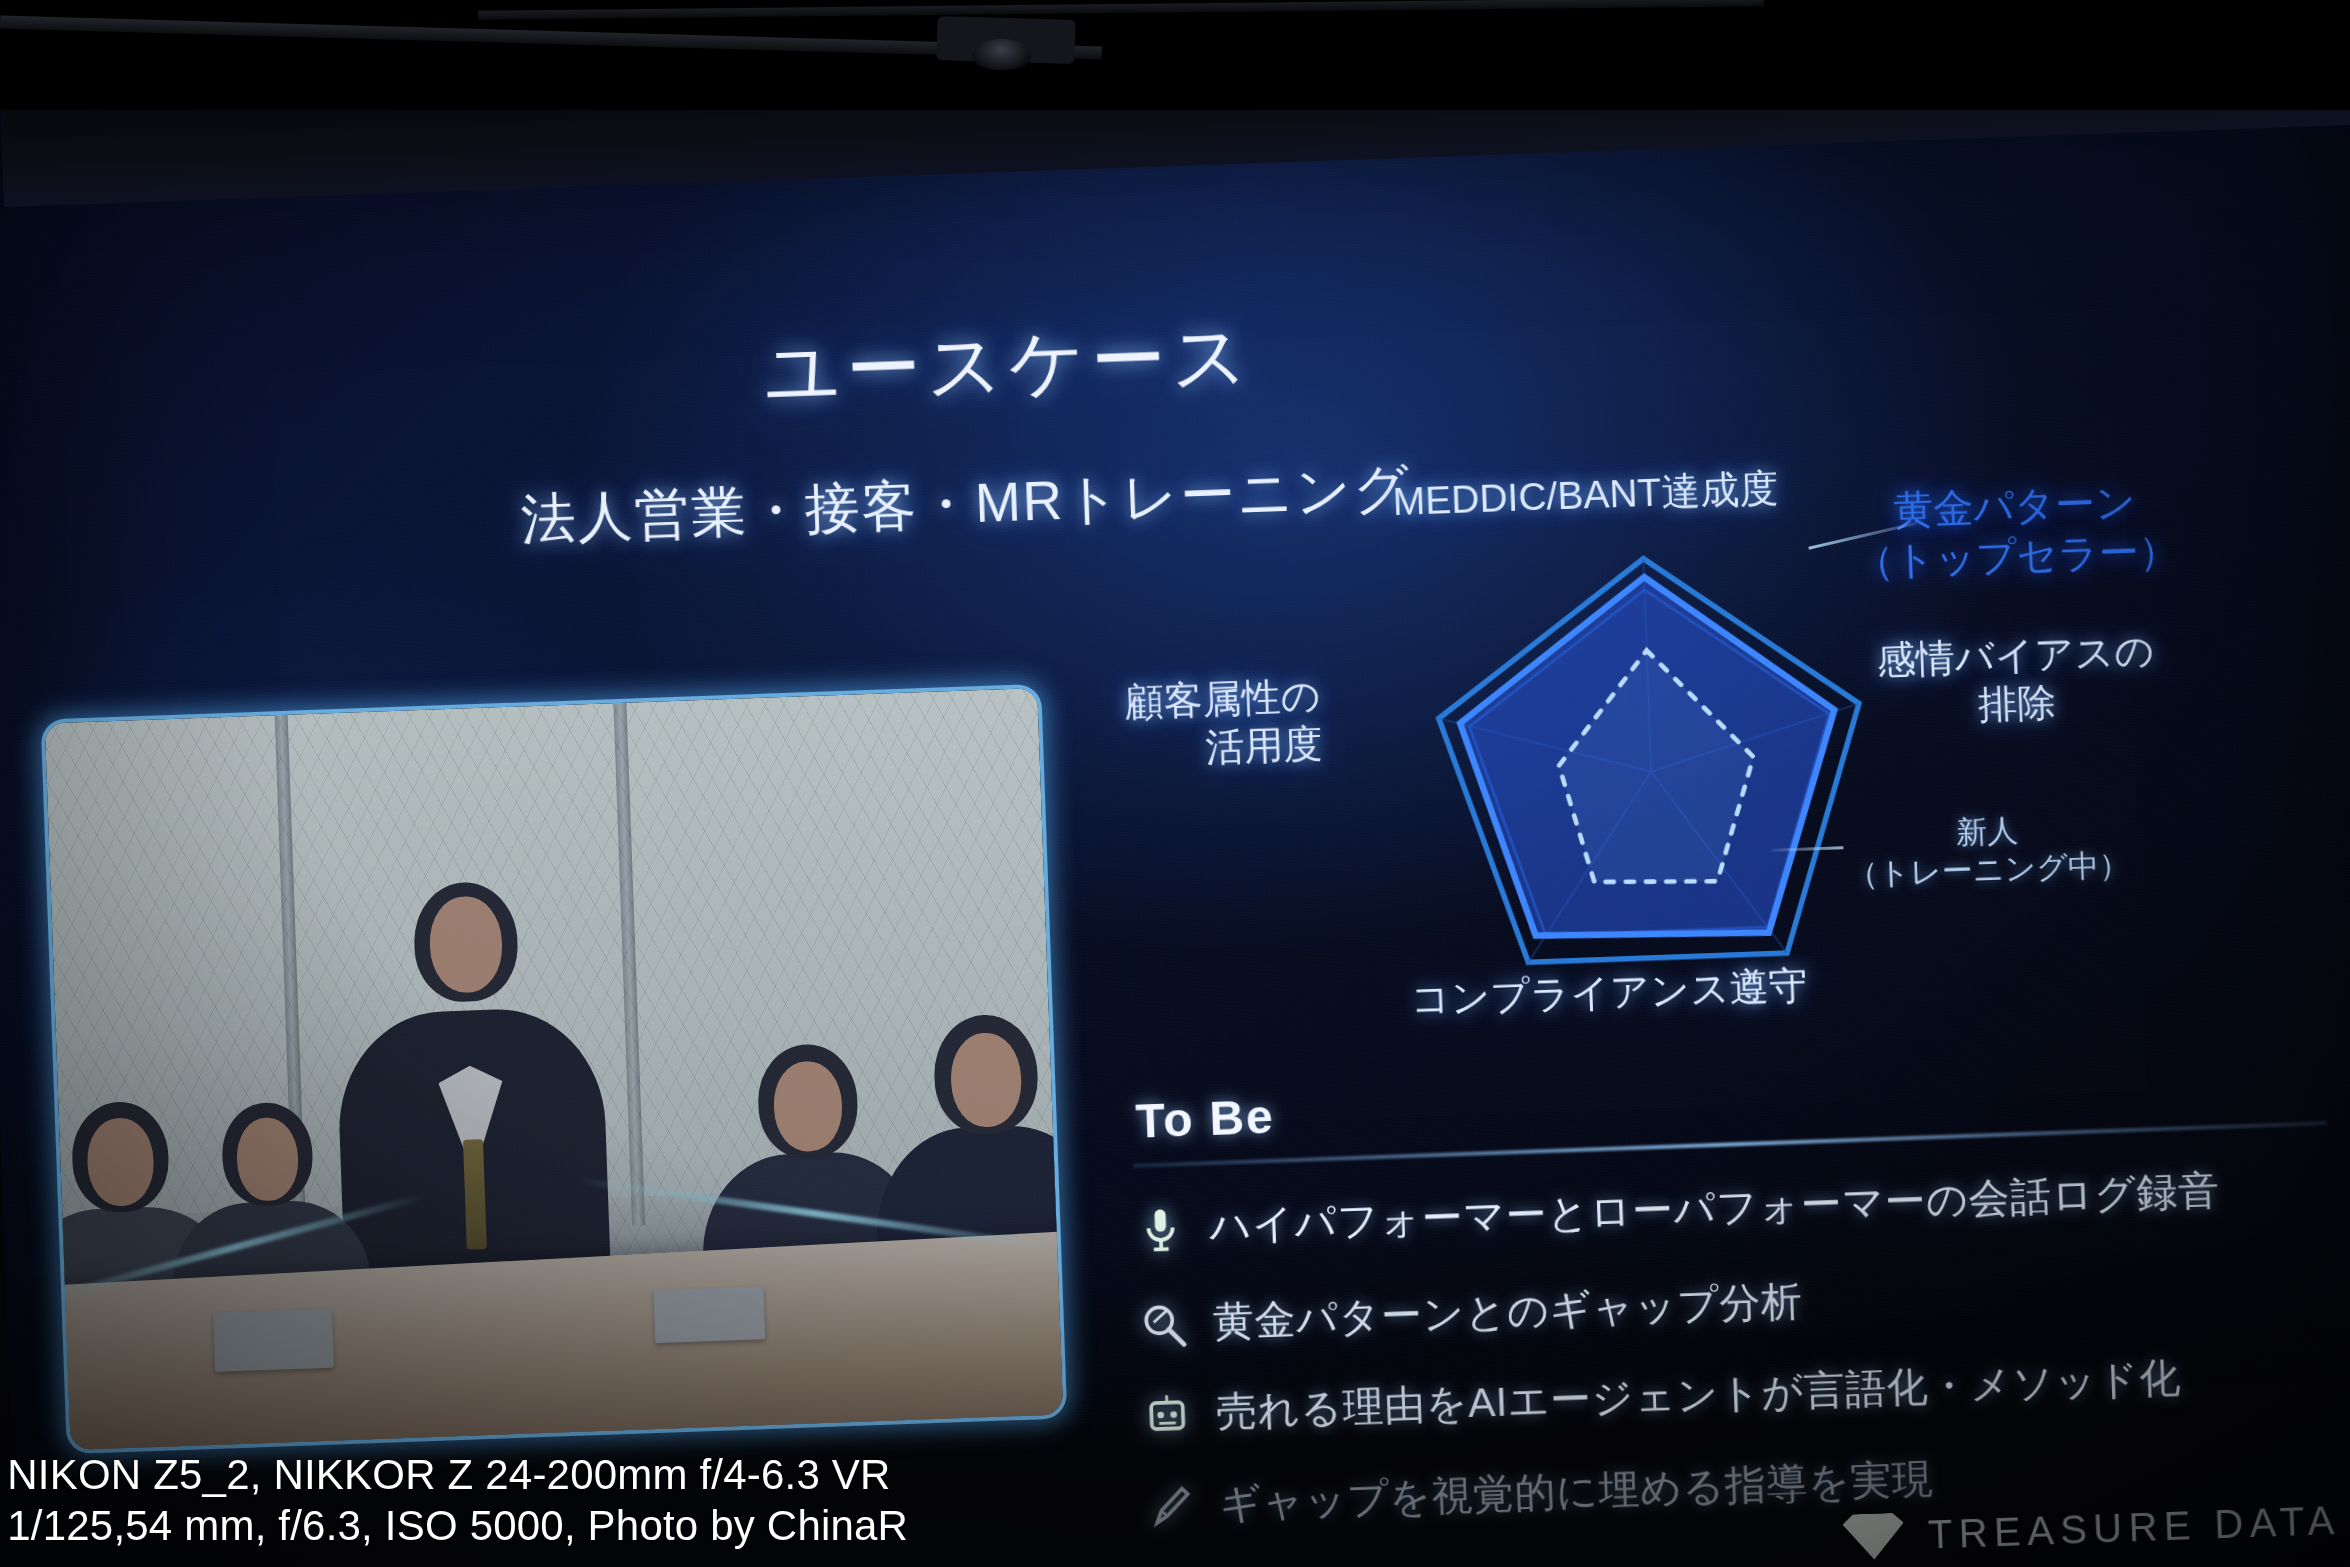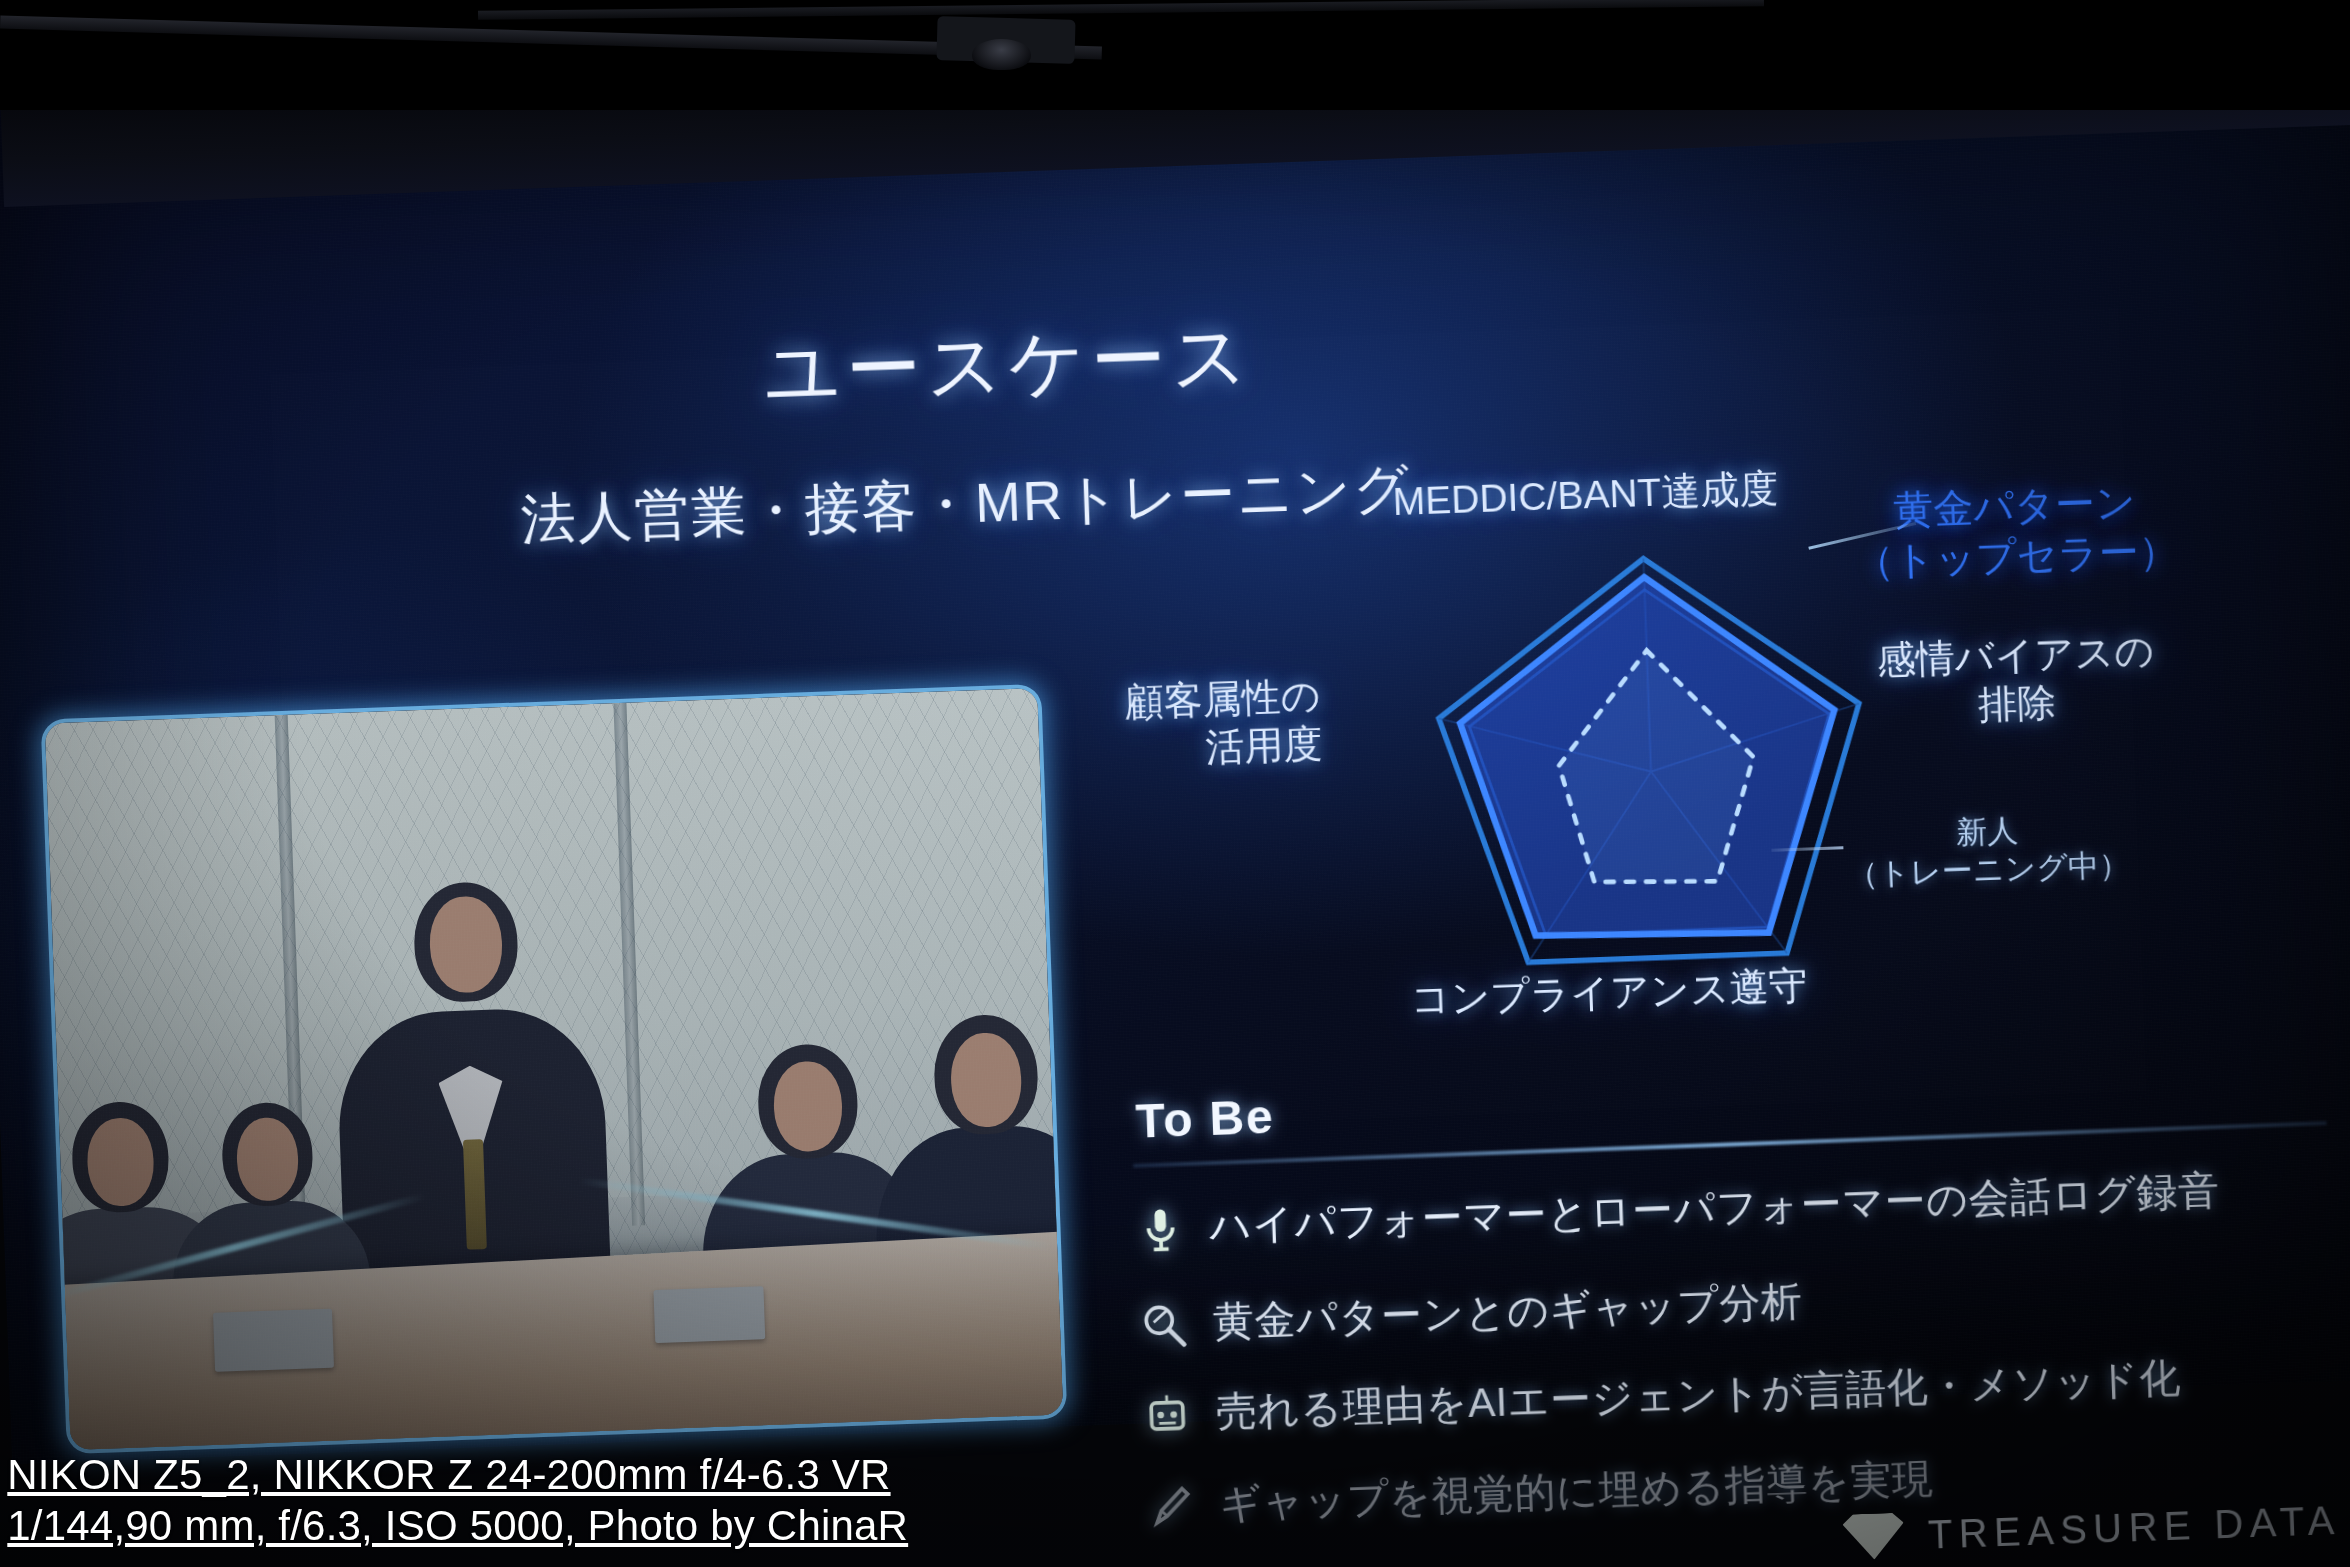--- a/index.html
+++ b/index.html
@@ -124,21 +124,21 @@
         z-index:20; opacity:.82; }
   .td-logo .gem { width:61px; height:46px;
         background:#dfe7e0; clip-path:polygon(0 22%,18% 0,82% 0,100% 22%,50% 100%);
         filter:blur(0.5px); }
   .td-logo .txt { font-size:40px; letter-spacing:6.4px; color:#ccd4dd; filter:blur(0.5px); }
 
   
   .caption { position:absolute; left:7.3px; top:1449px; z-index:60; color:#fff;
         font-size:42px; line-height:1.22; letter-spacing:0.2px;
         text-shadow:0 0.9px 2.8px rgba(0,0,0,.9); }
-  .caption div { white-space:nowrap;text-decoration:underline; }
+  .caption div { white-space:nowrap; }
 </style>
 </head>
 <body>
 
 <div id="stage">
 
   <div class="ceiling">
     <div class="rail"></div>
     <div class="rail2"></div>
     <div class="fixture"></div>
@@ -296,17 +296,17 @@
       <span class="txt">TREASURE DATA</span>
     </div>
 
     <div class="screen-grain"></div>
   </div>
 
   <div class="vignette"></div>
 
   <div class="caption">
     <div>NIKON Z5_2, NIKKOR Z 24-200mm f/4-6.3 VR</div>
-    <div>1/144,90 mm, f/6.3, ISO 5000, Photo by ChinaR</div>
+    <div>1/125,54 mm, f/6.3, ISO 5000, Photo by ChinaR</div>
   </div>
 
 </div>
 
 
 </body></html>

